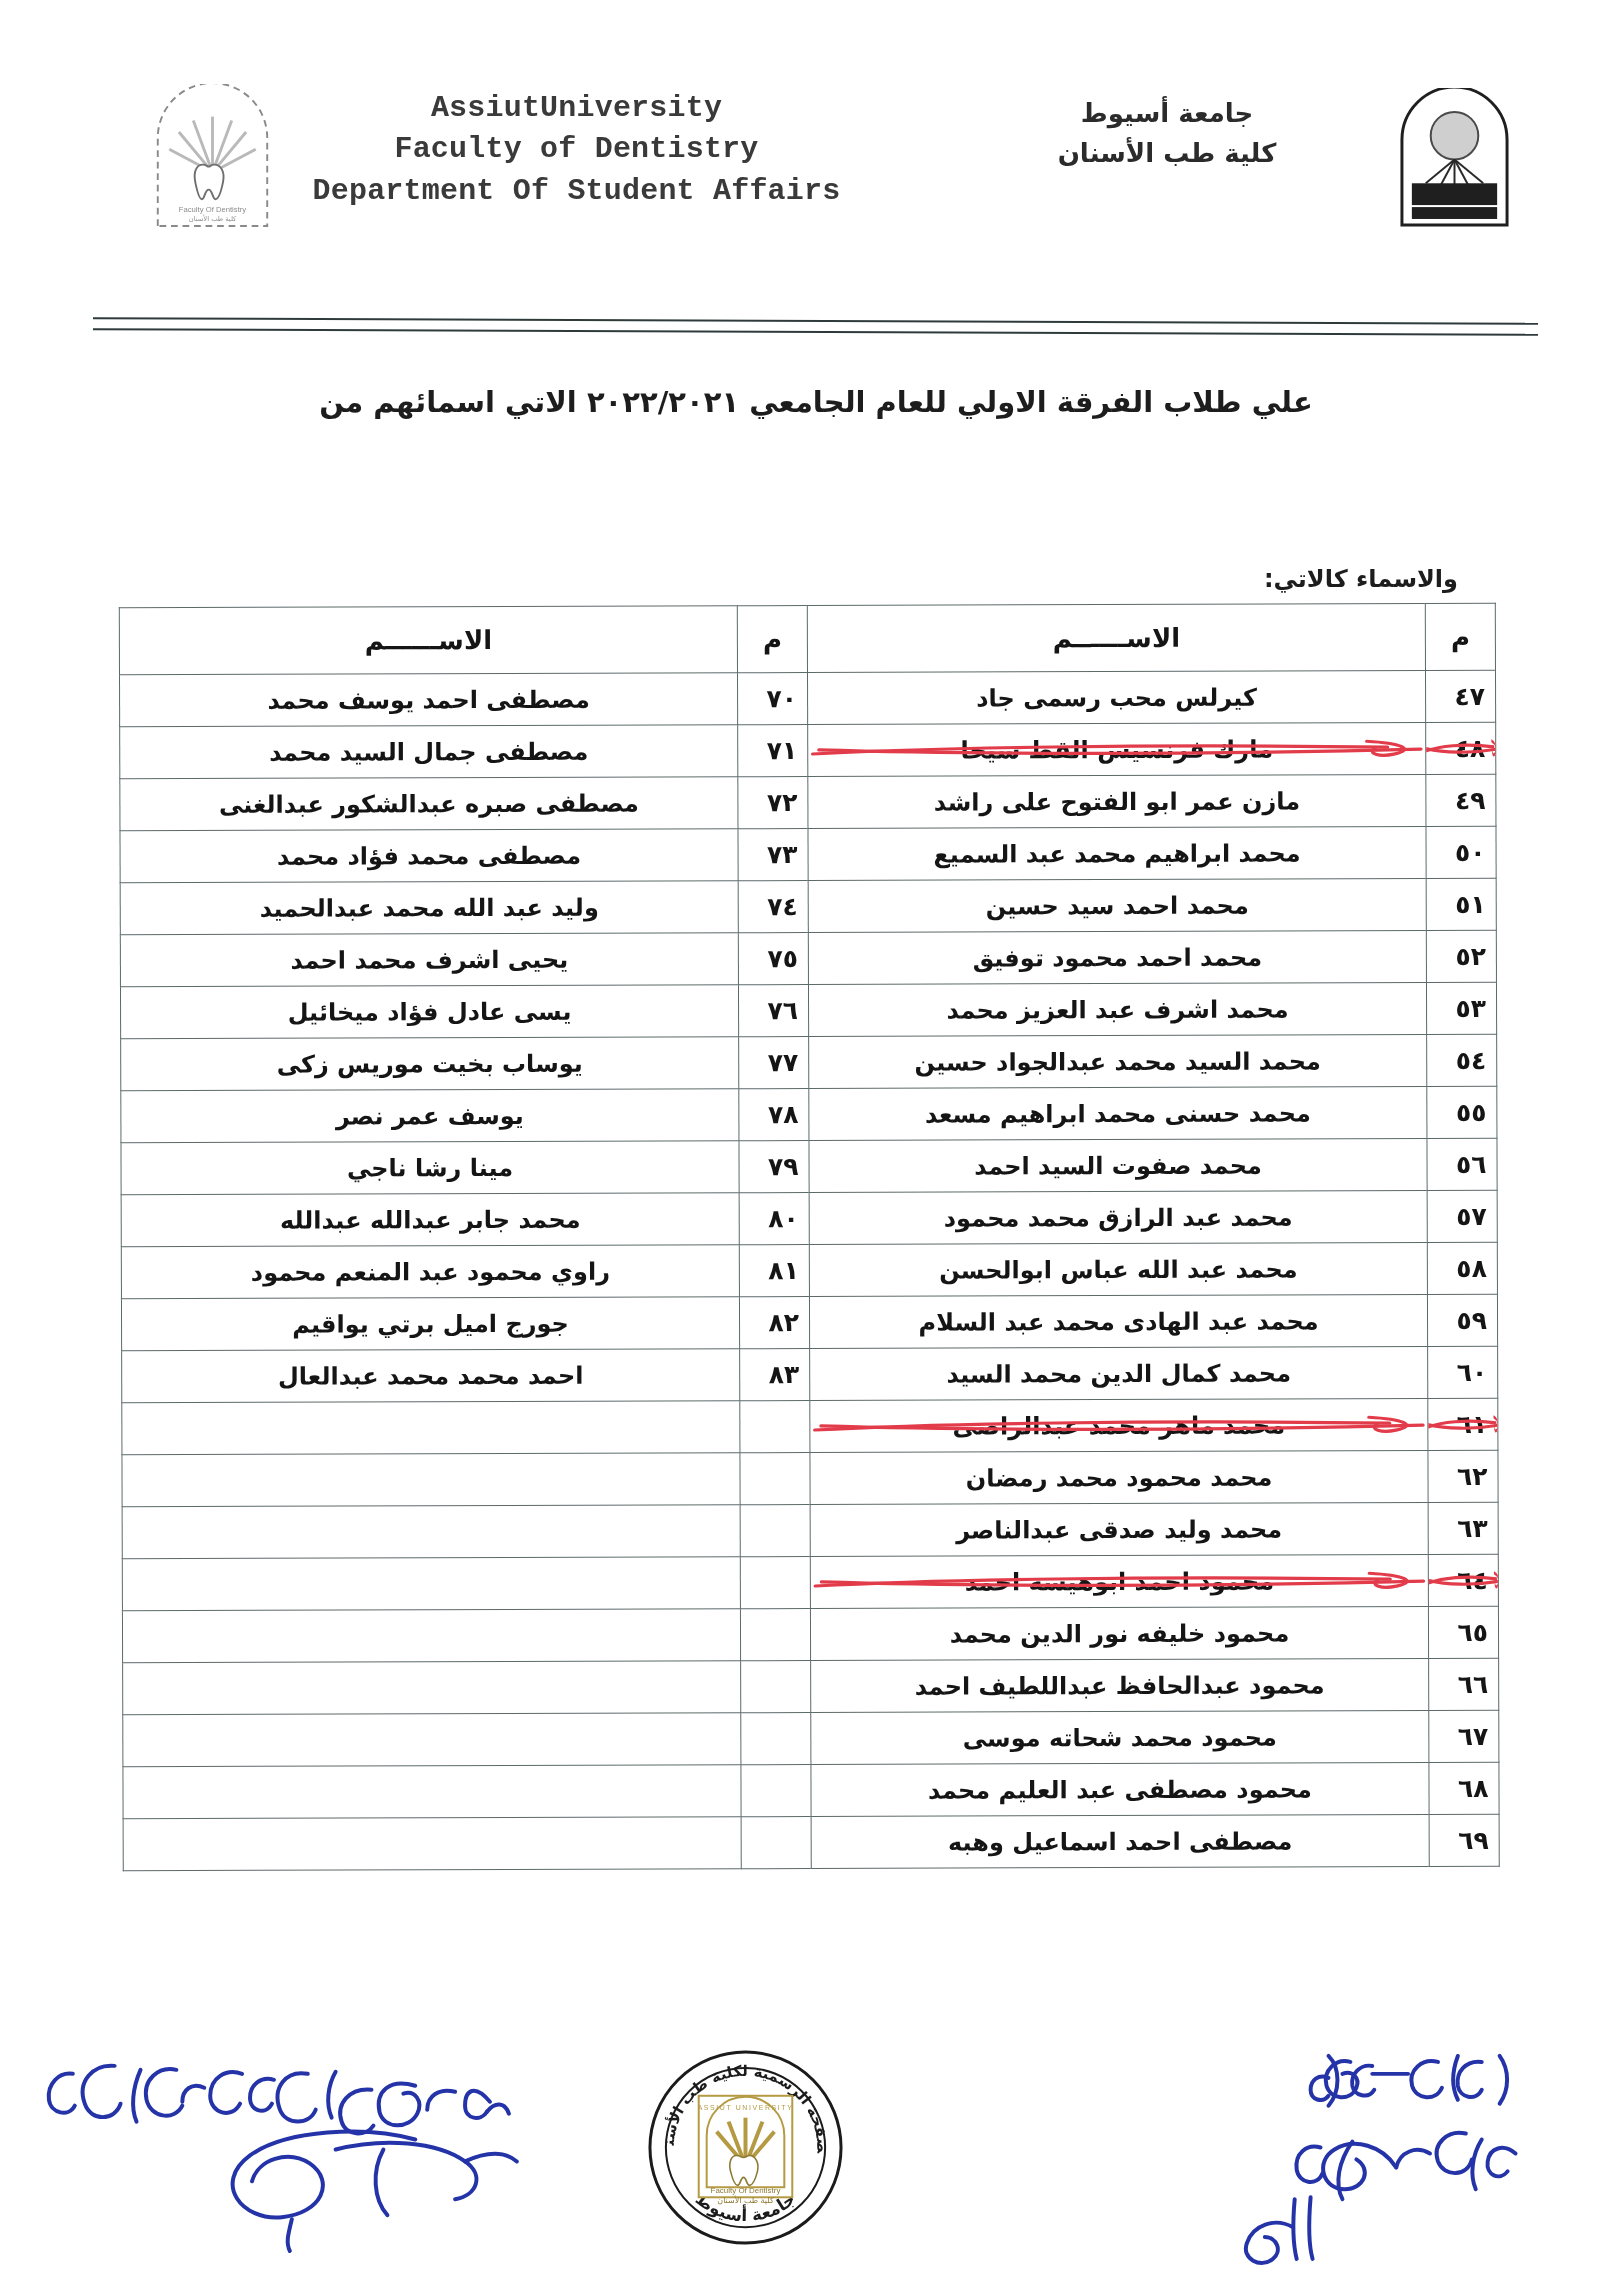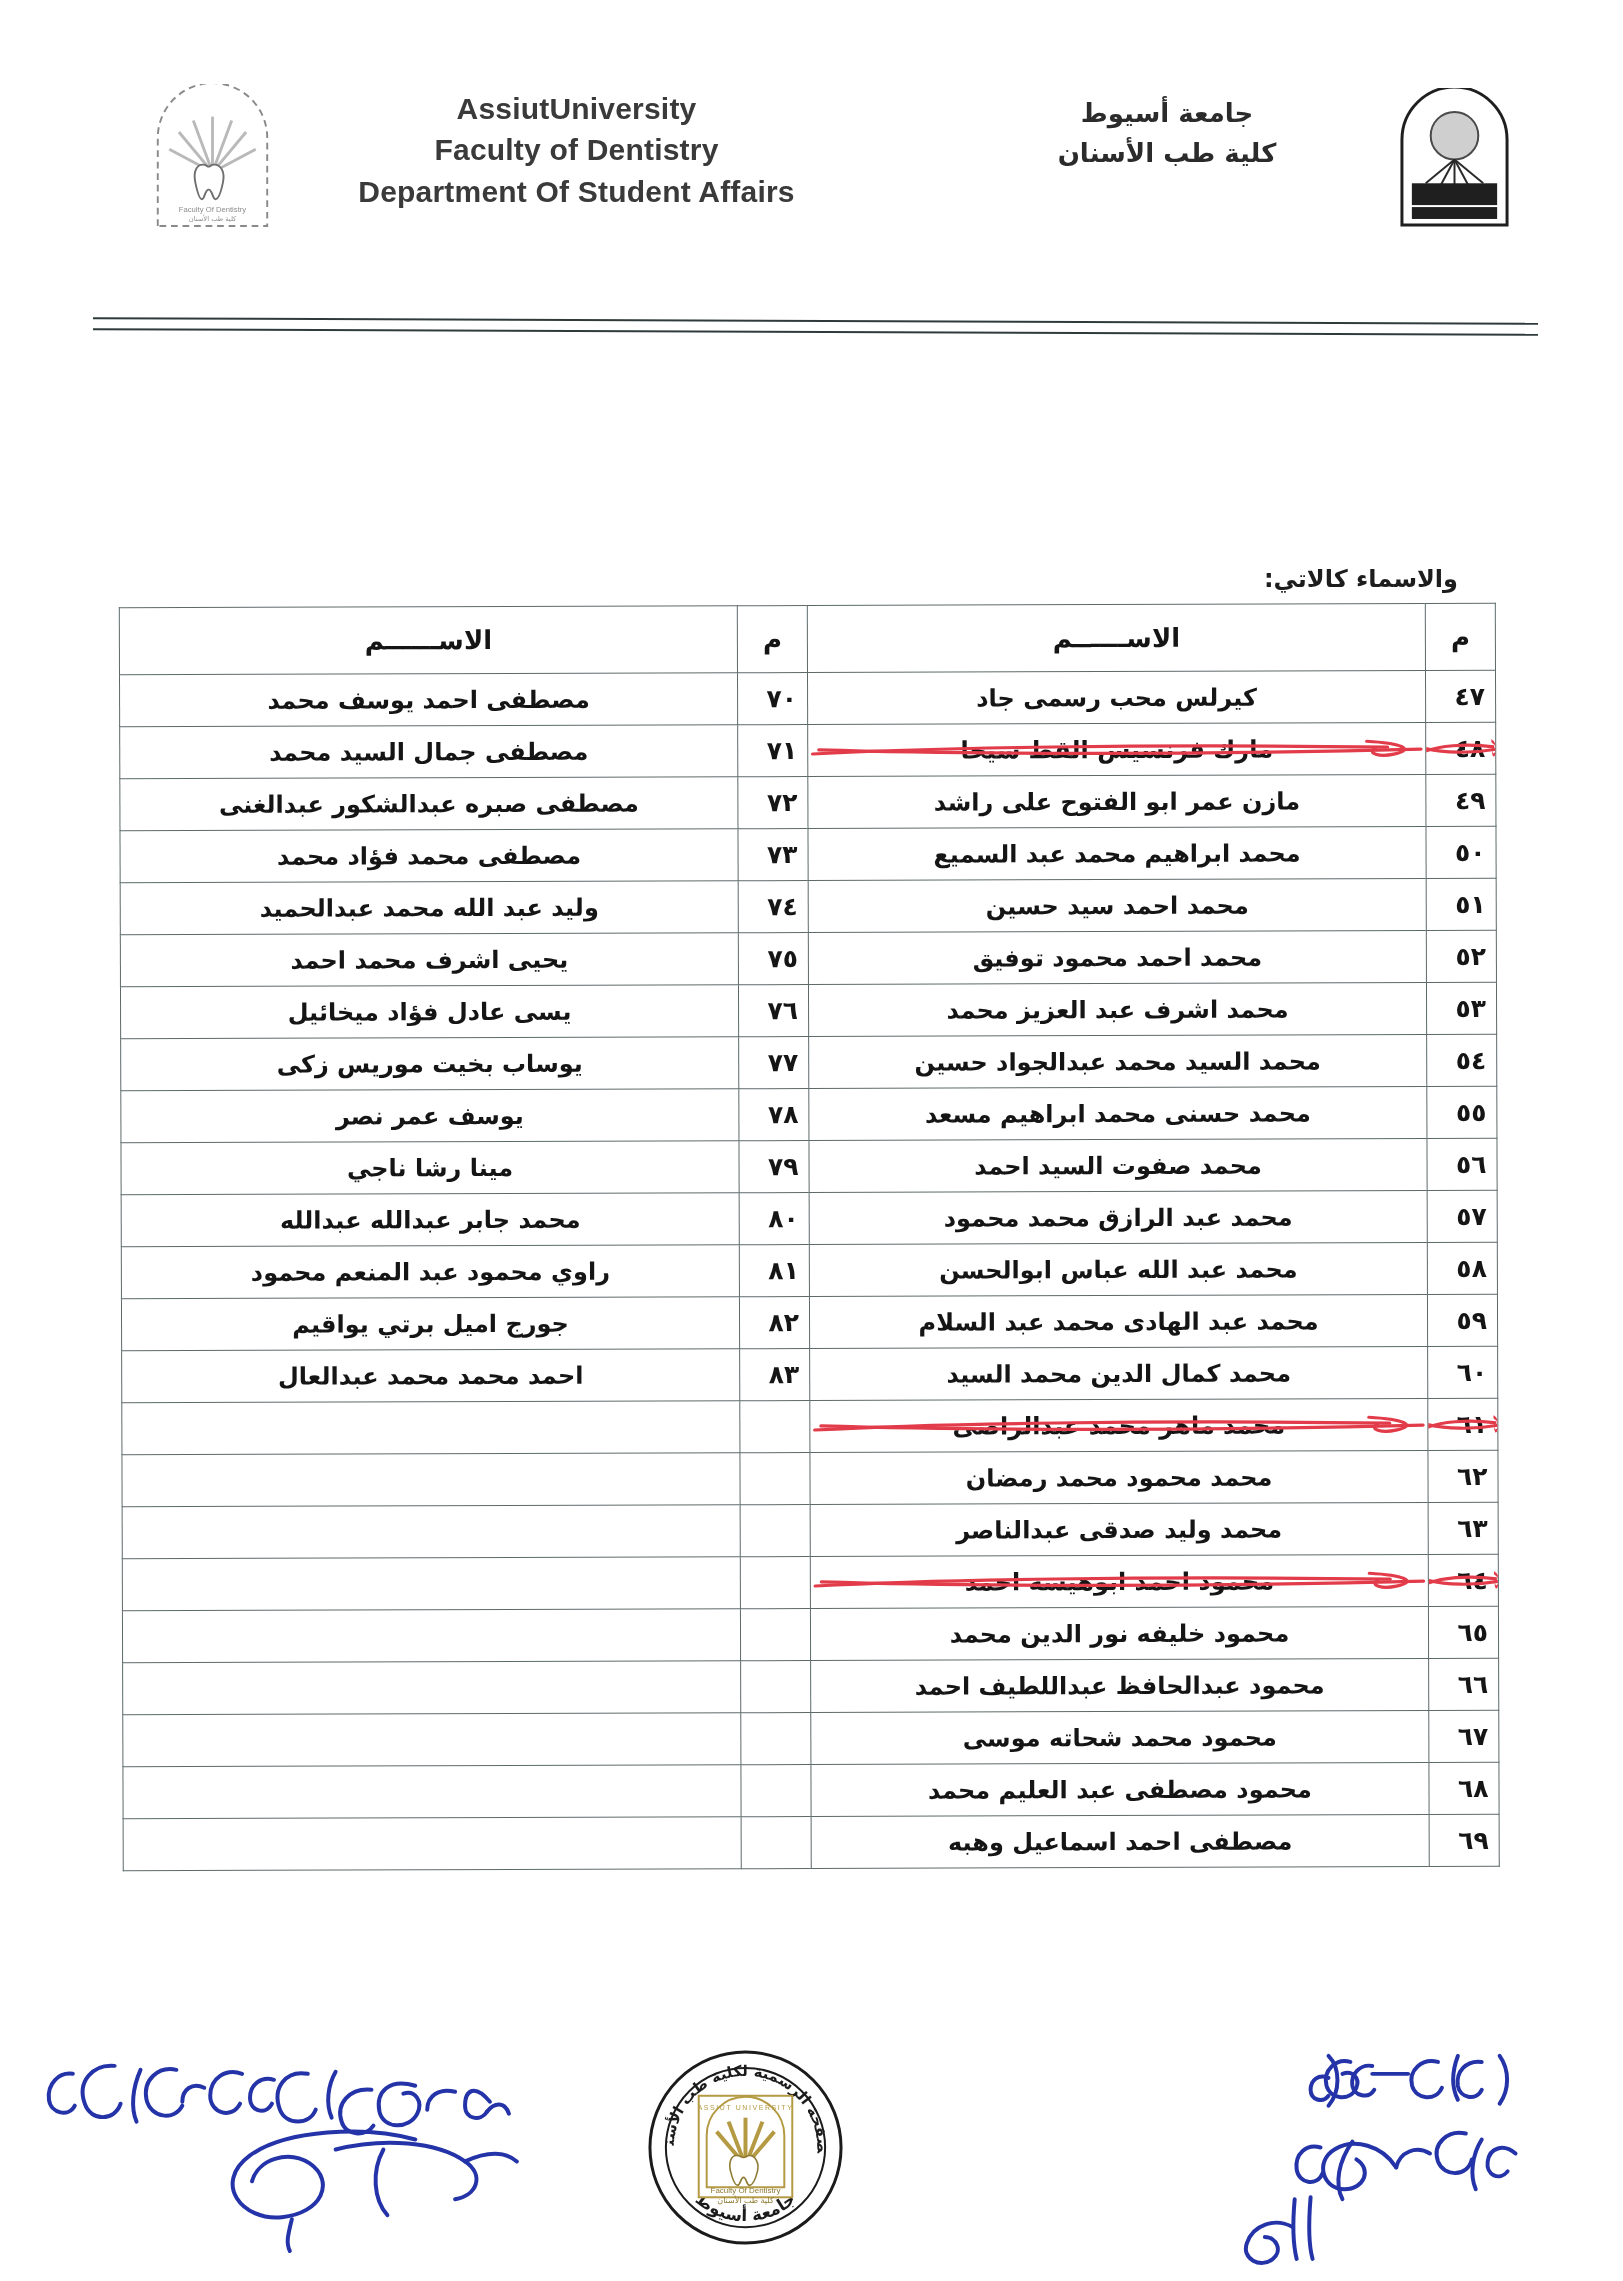--- a/index.html
+++ b/index.html
@@ -25,21 +25,21 @@
     position:absolute; left:1397px; top:30px;
     width:117px; height:139px;
   }
   .crest{
     width:100%;height:100%;
     display:block;
   }
   .title-en{
     position:absolute; left:299px; top:30px; width:557px;
     direction:ltr; text-align:center;
-    font-family:Liberation Sans, sans-serif;
+    font-family:Liberation Mono, monospace;
     font-weight:bold; color:#3a3a3a;
     font-size:30px; line-height:1.38;
     letter-spacing:0.2px;
   }
   .title-en div{white-space:nowrap;}
   .title-ar{
     position:absolute; right:267px; top:36px; width:378px;
     direction:rtl; text-align:center;
     font-family:"DejaVu Sans", sans-serif;
     font-weight:bold; color:#2b2b2b;
@@ -188,20 +188,21 @@
         <rect x="16" y="96" width="86" height="22" fill="#1f1f1f"></rect>
         <rect x="16" y="120" width="86" height="12" fill="#1f1f1f"></rect>
       </svg>
     </div>
   </div>
 
   <div class="rule r1"></div>
   <div class="rule r2"></div>
 
   <div class="notice">
+    <div class="notice-line">علي طلاب الفرقة الاولي للعام الجامعي ٢٠٢٢/٢٠٢١ الاتي اسمائهم من</div>
   </div>
 
   <div class="names-intro">والاسماء كالاتي:</div>
 
   <div class="table-wrap">
     <table class="lists">
       <colgroup>
         <col class="num">
           <col class="name">
           <col class="num">

